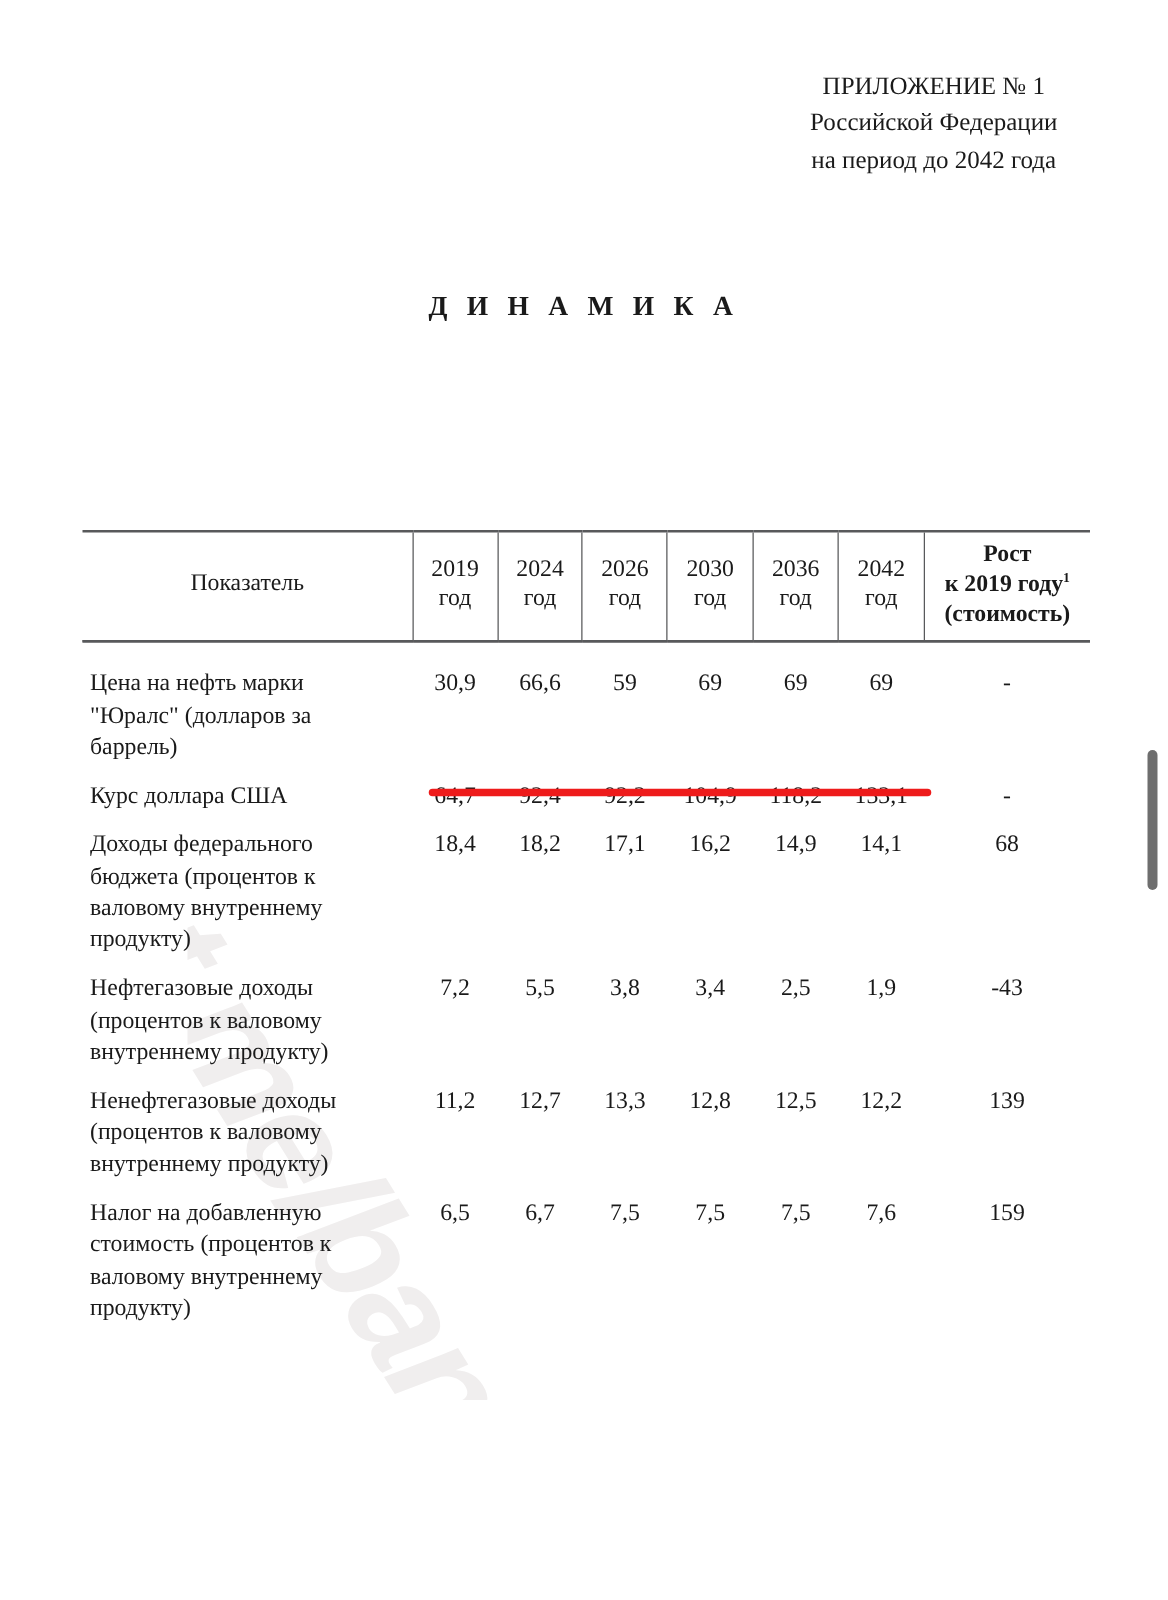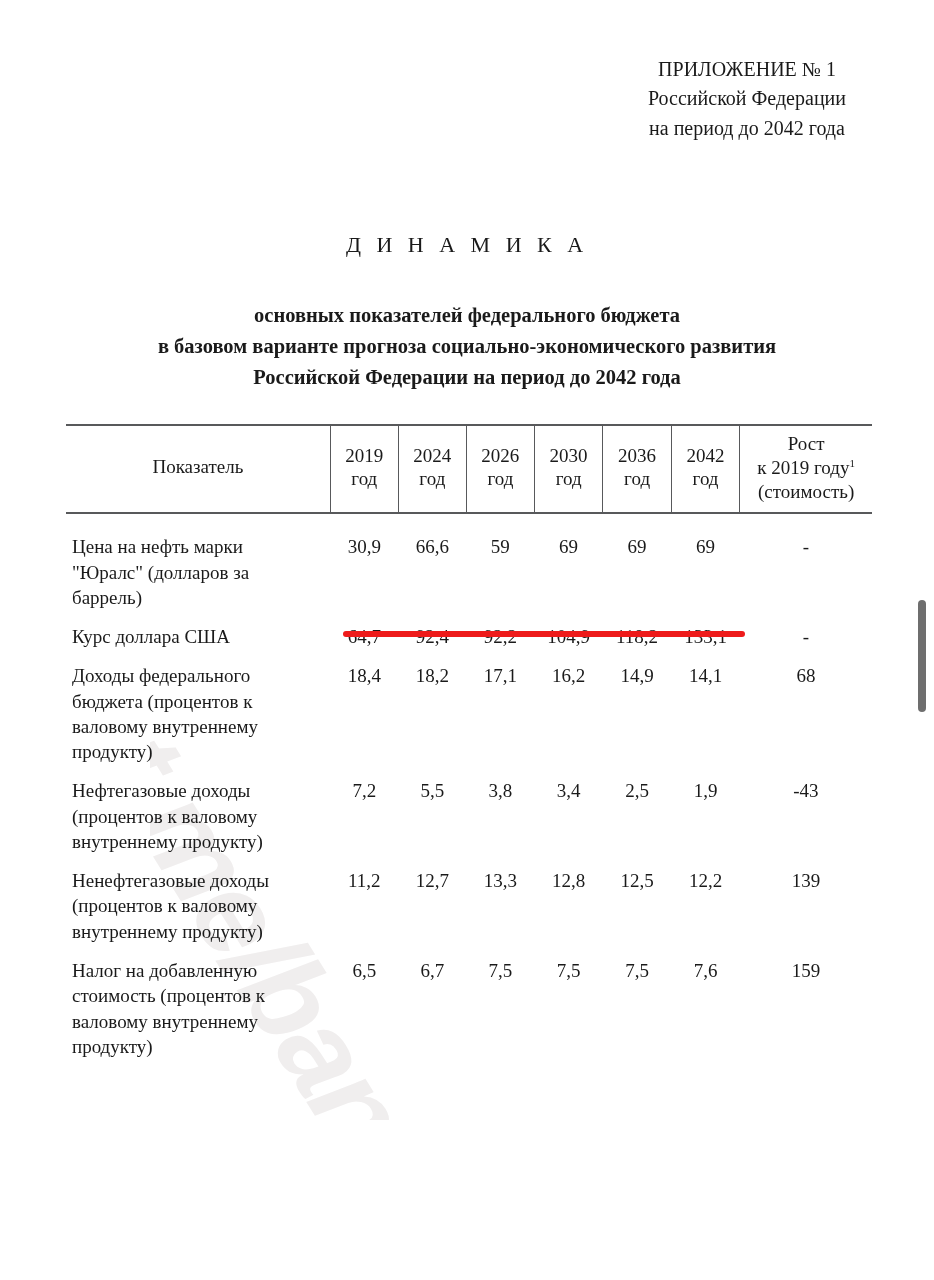--- a/index.html
+++ b/index.html
@@ -68,24 +68,24 @@
 
   
   .title-block {
     position: absolute;
     left: 0;
     right: 0;
     top: 232px;
     text-align: center;
   }
   .title-main {
-    font-weight: 400;
+    font-weight: 700;
     font-size: 22px;
     letter-spacing: 5px;
-    margin-bottom: 42px;
+    margin-bottom: 29px;
   }
   .title-sub {
     font-weight: 700;
     font-size: 20.5px;
     line-height: 1.52;
   }
 
   
   .tbl-wrap {
     position: absolute;
@@ -113,20 +113,21 @@
   }
   table.budget thead th.yr {
     border-right: 1.4px solid #58595b;
     width: 67px;
   }
   table.budget thead th.growth {
     width: 128px;
     padding-left: 4px;
     padding-right: 4px;
     line-height: 1.25;
+    font-weight: bold;
   }
   .yr-num { display: block; }
   .yr-word { display: block; }
   sup.fn {
     font-size: 11px;
     vertical-align: super;
     line-height: 0;
   }
 
   table.budget tbody td {
@@ -195,25 +196,20 @@
   <div class="content">
 
     <div class="doc-header">
       <div>ПРИЛОЖЕНИЕ № 1</div>
       <div>Российской Федерации</div>
       <div>на период до 2042 года</div>
     </div>
 
     <div class="title-block">
       <div class="title-main">Д И Н А М И К А</div>
-      <div class="title-sub">
-        <div>основных показателей федерального бюджета</div>
-        <div>в базовом варианте прогноза социально-экономического развития</div>
-        <div>Российской Федерации на период до 2042 года</div>
-      </div>
     </div>
 
     <div class="tbl-wrap">
       <table class="budget">
         <thead>
           <tr>
             <th class="ind-head">Показатель</th>
             <th class="yr">
               <span class="yr-num">2019</span>
               <span class="yr-word">год</span>

